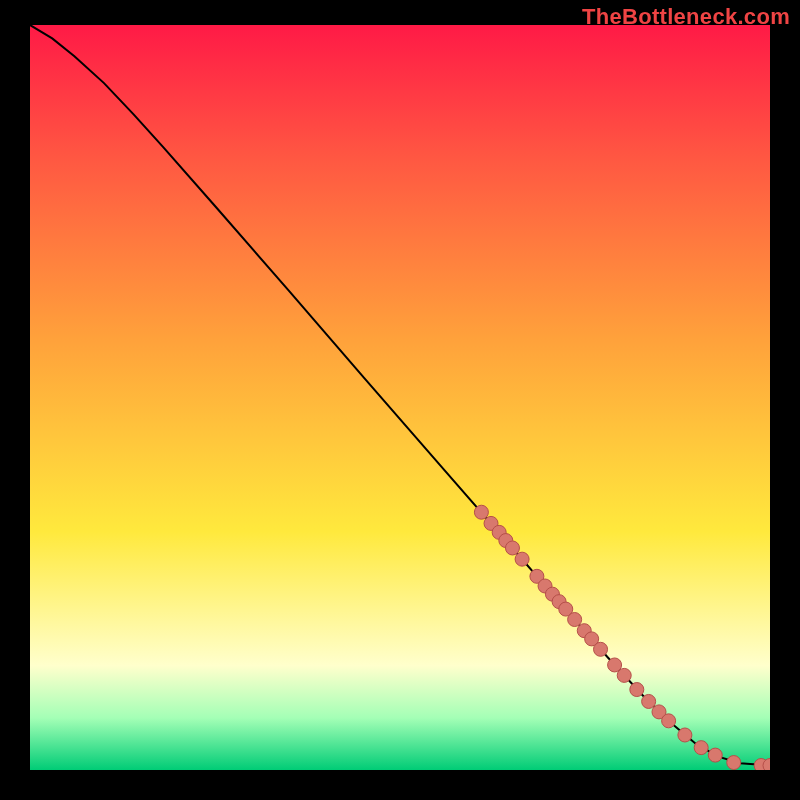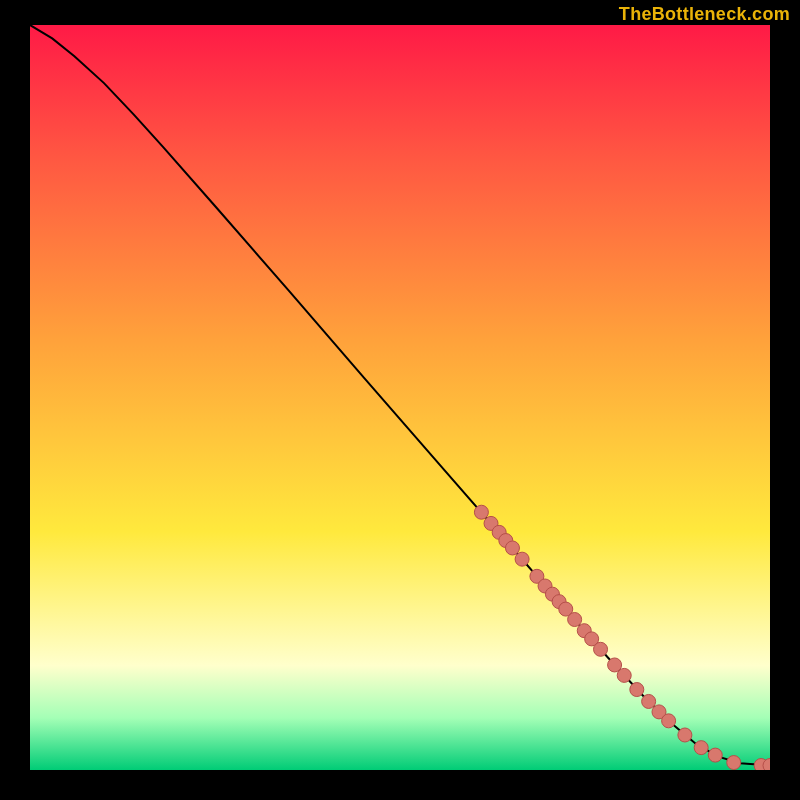--- a/index.html
+++ b/index.html
@@ -14,22 +14,22 @@
   .frame {
     position: relative;
     width: 800px;
     height: 800px;
     background: #000;
   }
   .watermark {
     position: absolute;
     top: 4px;
     right: 10px;
-    color: #eab308;
-    font-size: 18px;
+    color: #ef4444;
+    font-size: 22px;
     font-weight: 600;
     letter-spacing: 0.3px;
     z-index: 10;
   }
   .plot-area {
     position: absolute;
     left: 30px;
     top: 25px;
     width: 740px;
     height: 745px;

